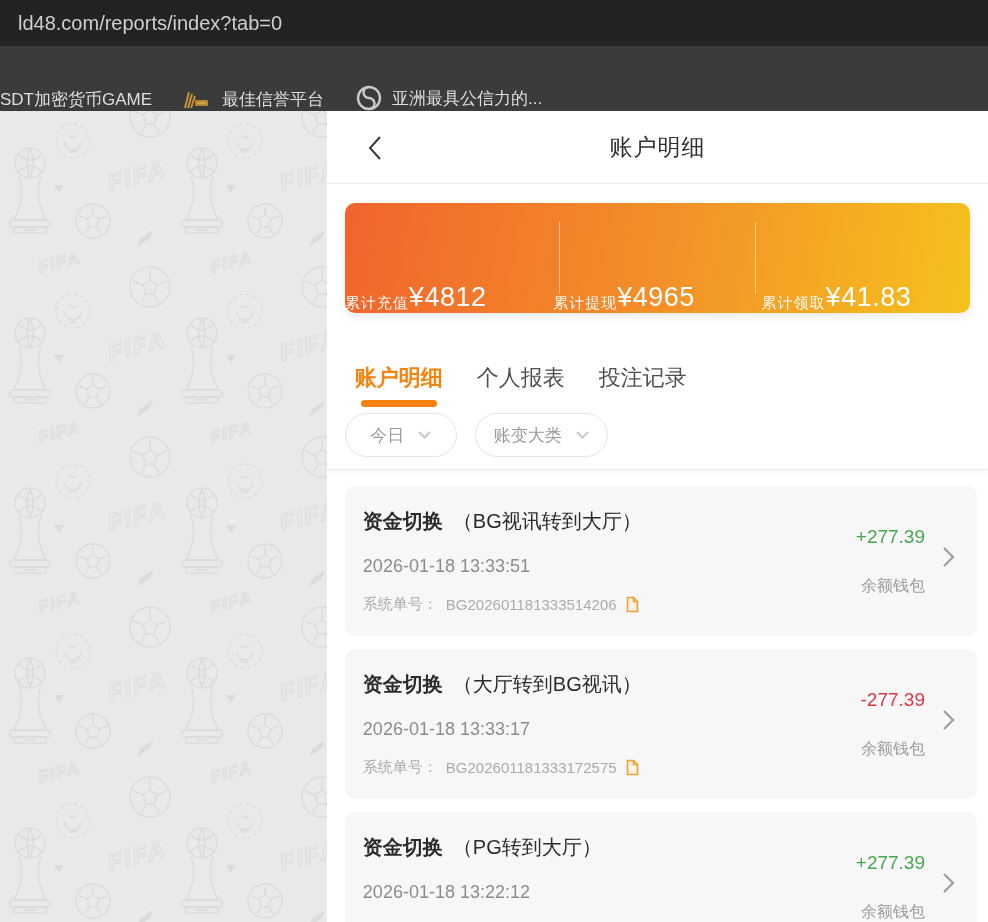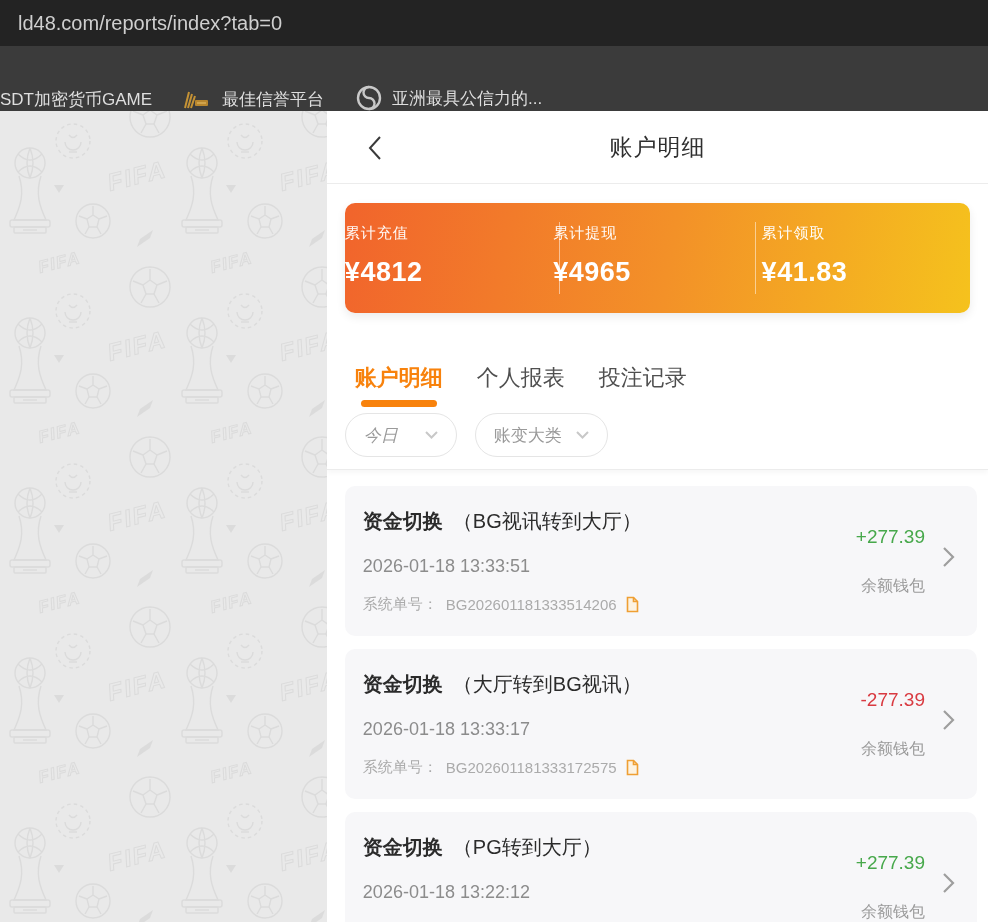--- a/index.html
+++ b/index.html
@@ -26,41 +26,41 @@
     display:flex; align-items:center; justify-content:center; }
   .back-btn { position:absolute; left:36px; top:24px; width:24px; height:26px; cursor:pointer;
     display:flex; align-items:center; justify-content:center; }
   .page-title { font-size:23px; color:#2f2f2f; font-weight:500; letter-spacing:1px; }
 
   
   .summary-section { padding:19px 18px 0 18px; }
   .summary-card { height:110px; border-radius:10px; position:relative; display:flex;
     background:linear-gradient(100deg,#f1642c 0%,#f39128 52%,#f5c21d 100%);
     box-shadow:0 4px 10px rgba(0,0,0,.08); }
-  .sum-col { flex:1; display:flex; flex-direction:column; align-items:flex-start; padding-top:21px; }
+  .sum-col { flex:1; display:flex; flex-direction:row; align-items:flex-end; padding-top:21px; }
   .sum-label { color:rgba(255,255,255,.97); font-size:15px; letter-spacing:1px; }
-  .sum-value { color:#fff; font-size:27px; font-weight:bold; margin-top:14px; letter-spacing:.5px; }
+  .sum-value { color:#fff; font-size:27px; font-weight:normal; margin-top:14px; letter-spacing:.5px; }
   .sum-divider { position:absolute; top:19px; width:1px; height:72px; background:rgba(255,255,255,.5); }
   .sum-divider.d1 { left:34.2%; }
   .sum-divider.d2 { left:65.6%; }
 
   
   .tabs-row { margin-top:32px; padding-left:28px; display:flex; gap:34px; }
   .tab { position:relative; padding:18px 0 14px 0; font-size:22px; color:#4f4f4f; cursor:pointer; }
   .tab.active { color:#f8820c; font-weight:bold; }
   .tab-underline { position:absolute; left:50%; transform:translateX(-50%); bottom:0;
     width:76px; height:7px; border-radius:4px; background:#f8820c; }
 
   
   .filters-row { padding:6px 0 12px 18px; display:flex; gap:18px;
     border-bottom:1px solid #ececec; box-shadow:0 3px 5px rgba(0,0,0,.035); }
   .pill { height:44px; border:1px solid #e5e5e5; border-radius:22px; background:#fff;
     display:flex; align-items:center; gap:14px; padding:0 18px 0 18px; cursor:pointer; }
   .pill-label { font-size:17px; color:#9a9a9a; }
-  .pill-1 { width:112px; justify-content:space-between;font-style:italic; }
+  .pill-1 { width:112px; justify-content:center; }
 
   
   .txn-list { padding:16px 11px 0 18px; }
   .txn-card { position:relative; height:150px; border-radius:10px; background:#f7f7f9;
     margin-bottom:13px; padding:22px 170px 0 18px; cursor:pointer; }
   .txn-title-row { font-size:20px; color:#2b2b2b; white-space:nowrap; }
   .txn-title { font-weight:bold; margin-right:10px; }
   .txn-date { margin-top:21px; font-size:18px; color:#8c8c8c; }
   .txn-order { margin-top:18px; font-size:15px; color:#ababab; display:flex; align-items:center; gap:8px; }
   .txn-amount { position:absolute; right:52px; top:40px; font-size:19px; font-weight:500; }

